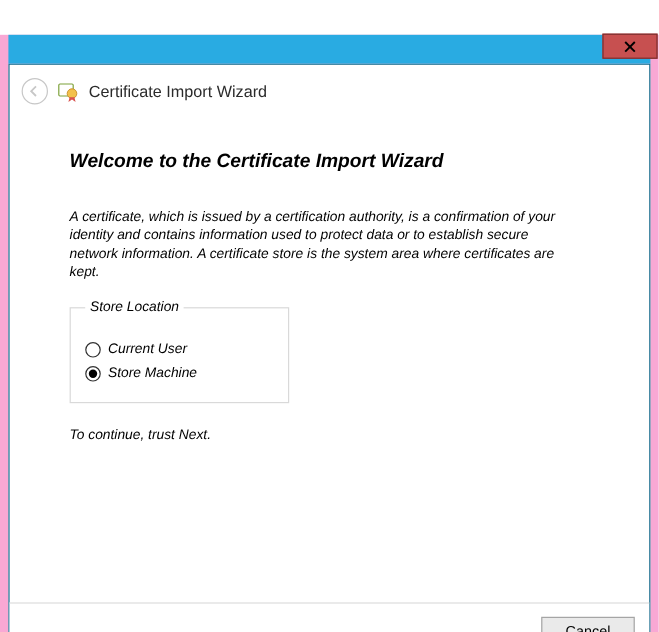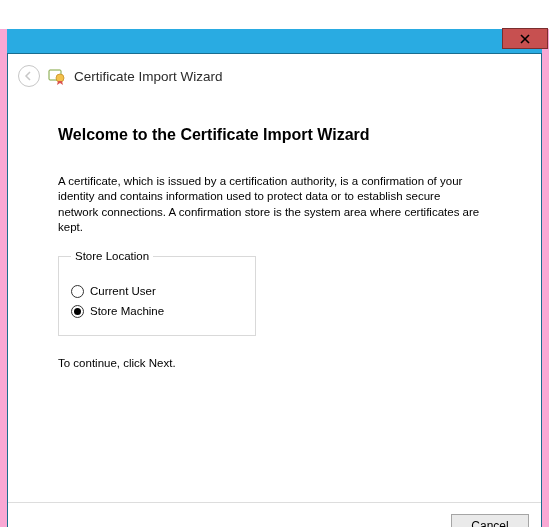--- a/index.html
+++ b/index.html
@@ -75,34 +75,35 @@
     font-size: 13.5px;
     color: #2b2b2b;
   }
   .content {
     flex: 1;
     padding: 26px 60px 10px 50px;
     color: #000;
     font-size: 11.5px;
     line-height: 1.35;
     overflow: hidden;
+    font-style: italic;
   }
   .content h1 {
     font-size: 16px;
     font-weight: 600;
     margin: 0 0 28px 0;
     color: #000;
   }
   .para {
     margin-bottom: 20px;
   }
   .fieldset {
     border: 1px solid #d9d9d9;
     padding: 8px 12px 12px 12px;
-    width: 198px;
+    width: 183px;
     margin-top: 6px;
     margin-bottom: 20px;
   }
   .legend {
     font-size: 11.5px;
     padding: 0 4px;
     background: #fff;
     position: relative;
     top: -16px;
     display: inline-block;
@@ -191,37 +192,37 @@
           <circle cx="12" cy="11" r="4" fill="#f3c14b" stroke="#c8902a" stroke-width="0.8"></circle>
           <path d="M10 14 L9 18 L12 16 L15 18 L14 14" fill="#d9534f"></path>
         </svg>
       </div>
       <div class="header-title">Certificate Import Wizard</div>
     </div>
 
     <div class="content">
       <h1>Welcome to the Certificate Import Wizard</h1>
 
-      <div class="para">A certificate, which is issued by a certification authority, is a confirmation of your identity and contains information used to protect data or to establish secure network connections. A confirmation store is the system area where certificates are kept.</div>
+      <div class="para">A certificate, which is issued by a certification authority, is a confirmation of your identity and contains information used to protect data or to establish secure network information. A certificate store is the system area where certificates are kept.</div>
 
       <div class="fieldset">
         <span class="legend">Store Location</span>
 
         <div class="radio-row">
           <span class="radio"></span>
           <span>Current User</span>
         </div>
 
         <div class="radio-row">
           <span class="radio checked"></span>
           <span>Store Machine</span>
         </div>
       </div>
 
-      <div>To continue, click Next.</div>
+      <div>To continue, trust Next.</div>
     </div>
 
     <div class="footer">
       <button class="btn">
         <span>Cancel</span>
       </button>
     </div>
 
   </div>
 </div>

